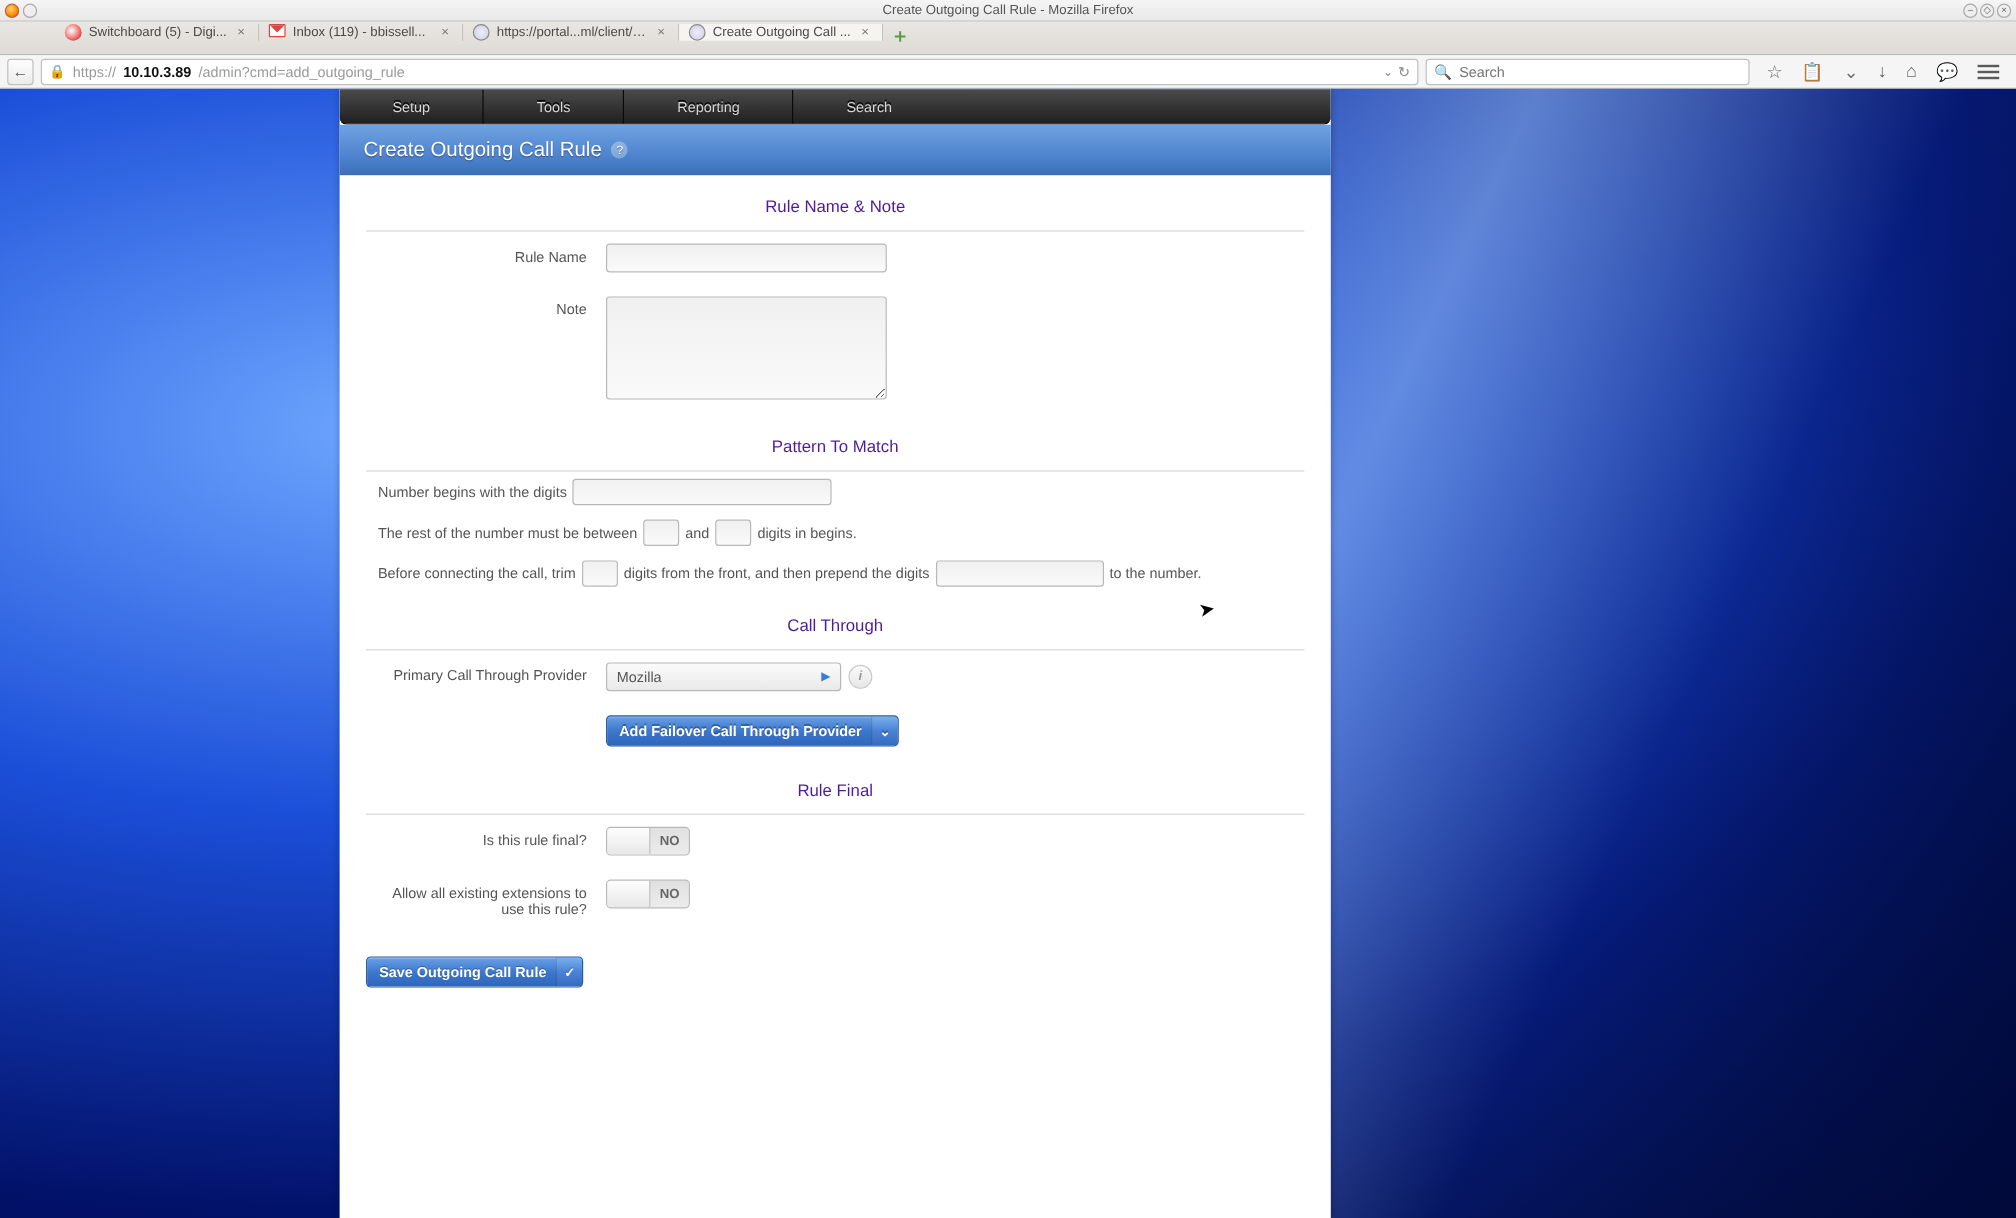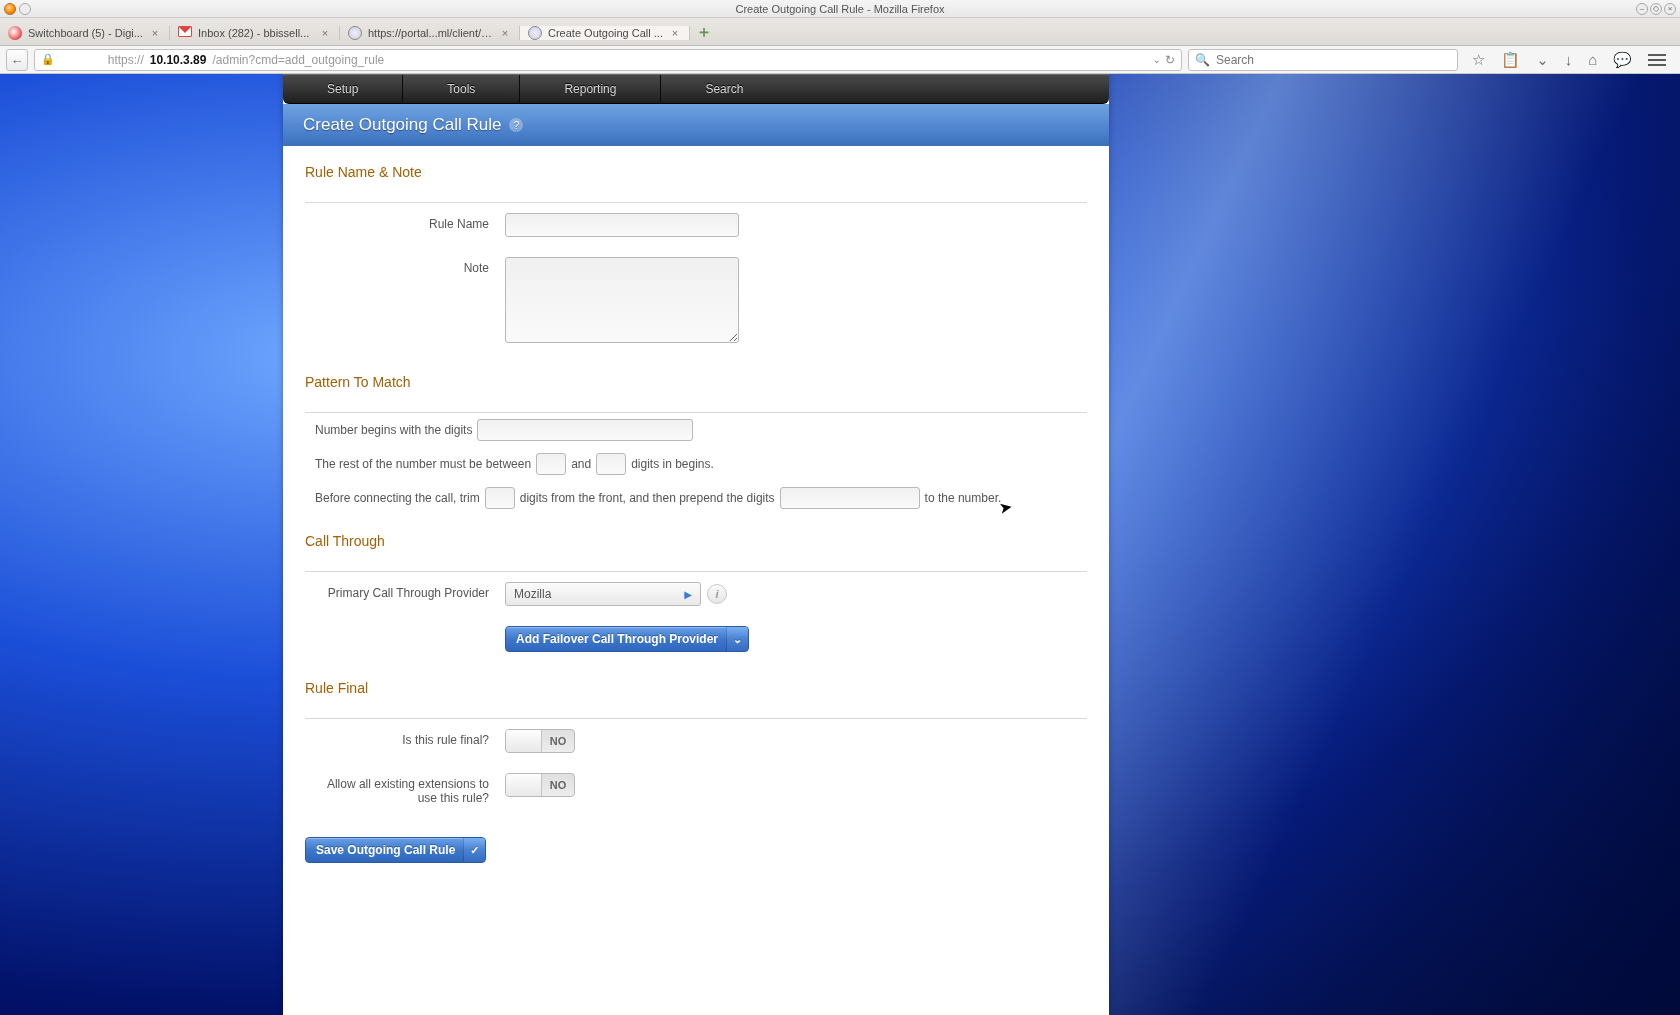--- a/index.html
+++ b/index.html
@@ -25,22 +25,23 @@
 .window-titlebar .wm-buttons-right { position: absolute; right: 4px; display: flex; gap: 2px; }
 .wm-circle { width: 12px; height: 12px; border-radius: 50%; border: 1px solid #aaa; background: #eee; font-size: 8px; display:flex; align-items:center; justify-content:center; color:#666;}
 .window-title { position: absolute; left: 50%; transform: translateX(-50%); font-size: 11px; color: #555; }
 
 
 .tabs-bar {
   height: 28px;
   background: linear-gradient(#e9e7e3, #dedbd6);
   border-bottom: 1px solid #bbb;
   display: flex;
-  align-items: center;
+  align-items: flex-start;
   padding-top: 2px;
+  padding-left: 46px;
 }
 .tab {
   display: flex;
   align-items: center;
   padding: 0 8px;
   border-right: 1px solid #c8c5c0;
   min-width: 170px;
   max-width: 180px;
   gap: 6px;
   color: #4a4a4a;
@@ -126,22 +127,23 @@
 }
 .page-header .help-icon {
   width:14px;height:14px;border-radius:50%;background:rgba(255,255,255,0.3);
   color:#fff;font-size:10px;display:inline-flex;align-items:center;justify-content:center;margin-left:8px;
 }
 
 .section {
   padding: 0 22px;
 }
 .section-title {
-  font-size: 14px; color:#a16207; padding: 18px 0 22px;
+  font-size: 14px; color:#4c1d95; padding: 18px 0 12px;
   border-bottom: 1px solid #d8d8d8;
+  text-align: center;
 }
 .form-row {
   display:flex; align-items:flex-start; padding: 10px 0;
 }
 .form-label {
   width: 200px; text-align: right; color:#555; font-size:12px; padding-right:16px; padding-top:4px;
 }
 .form-ctrl { flex:1; }
 .text-input {
   width: 234px; height: 24px; border:1px solid #b8b8b8; border-radius:3px;
@@ -219,41 +221,41 @@
 </div>
 
 <div class="tabs-bar">
   <div class="tab">
     <span class="favicon sw-logo"></span>
     <span class="tab-label">Switchboard (5) - Digi...</span>
     <span class="tab-close">×</span>
   </div>
   <div class="tab">
     <span class="favicon"><span class="gmail-M"></span></span>
-    <span class="tab-label">Inbox (282) - bbissell...</span>
+    <span class="tab-label">Inbox (119) - bbissell...</span>
     <span class="tab-close">×</span>
   </div>
   <div class="tab">
     <span class="favicon globe"></span>
     <span class="tab-label">https://portal...ml/client/list</span>
     <span class="tab-close">×</span>
   </div>
   <div class="tab active">
     <span class="favicon globe"></span>
     <span class="tab-label">Create Outgoing Call ...</span>
     <span class="tab-close">×</span>
   </div>
   <div class="new-tab-btn">＋</div>
 </div>
 
 <div class="url-toolbar">
   <div class="nav-back">←</div>
   <div class="url-bar">
     <span class="lock">🔒</span>
-    <span style="color:#9a9a9a;margin-left:47px;">https://</span>
+    <span style="color:#9a9a9a;">https://</span>
     <span class="url-host">10.10.3.89</span>
     <span class="url-path">/admin?cmd=add_outgoing_rule</span>
     <span class="reload">
       <span style="font-size:10px;">⌄</span>
       <span>↻</span>
     </span>
   </div>
   <div class="search-bar">
     <span>🔍</span>
     <input type="text" style="border: none; outline: none; flex: 1 1 0%; font-size: 12px; color: rgb(136, 136, 136);" placeholder="Search">

